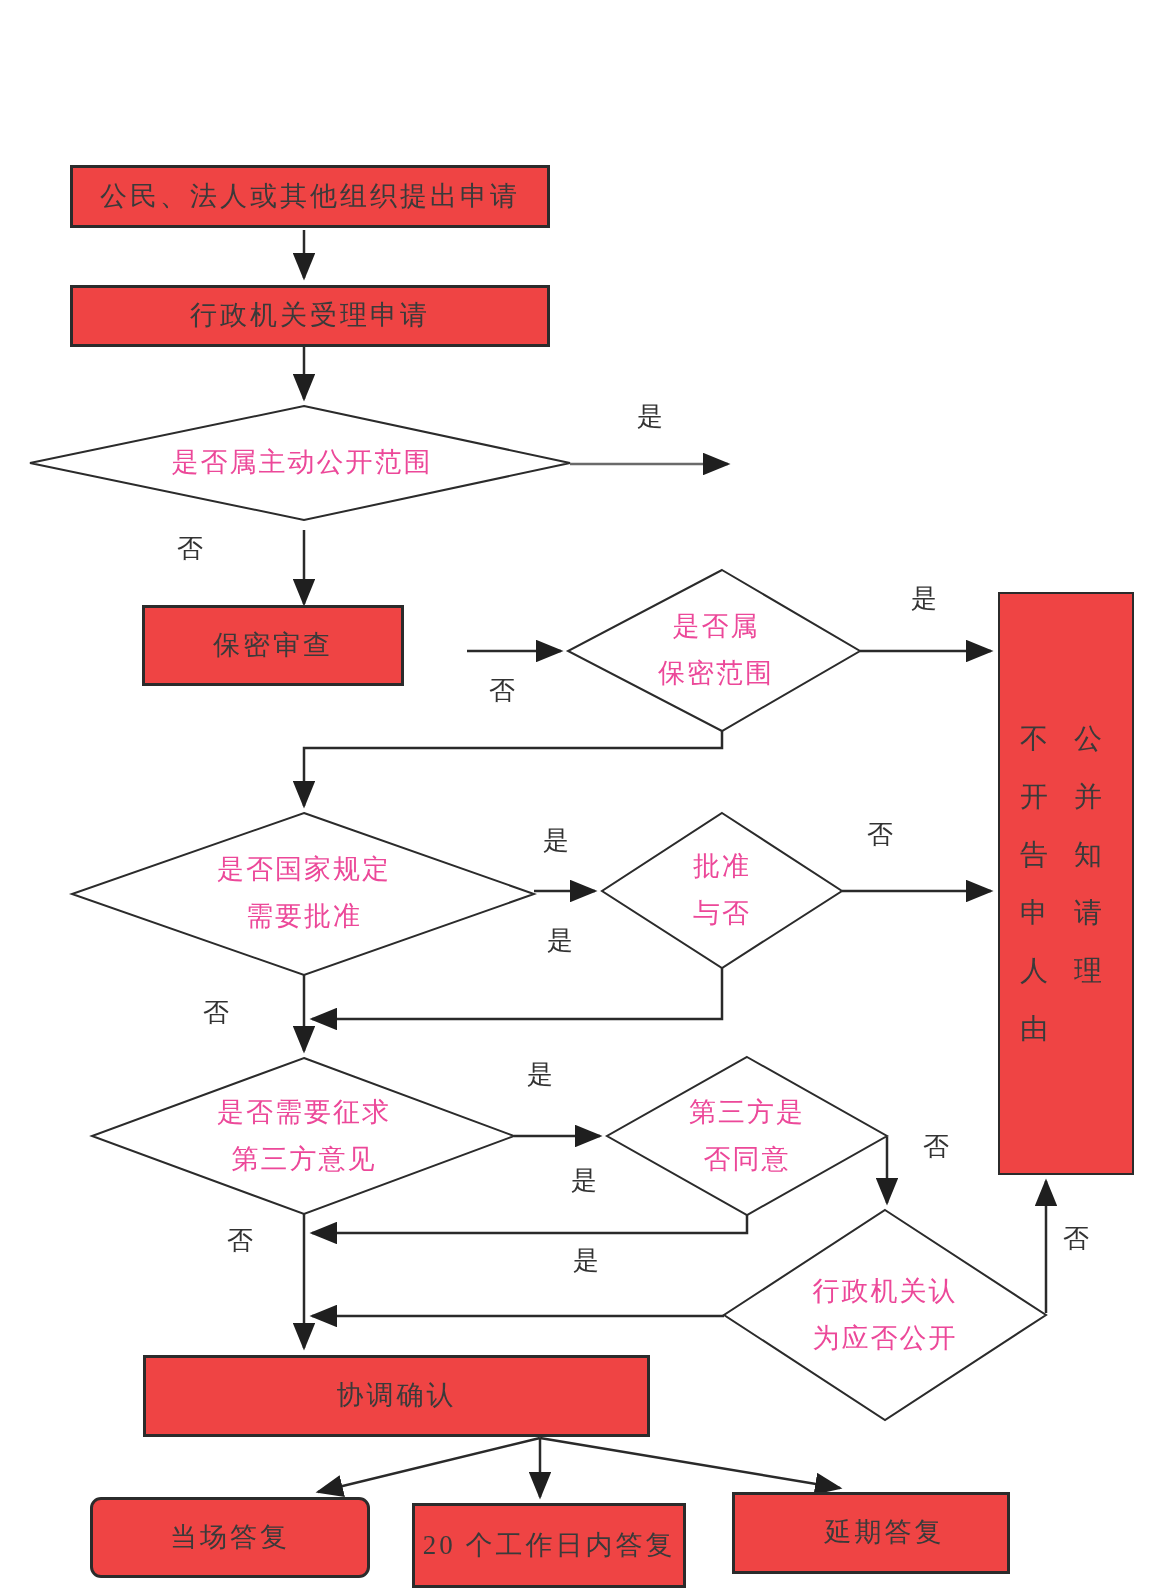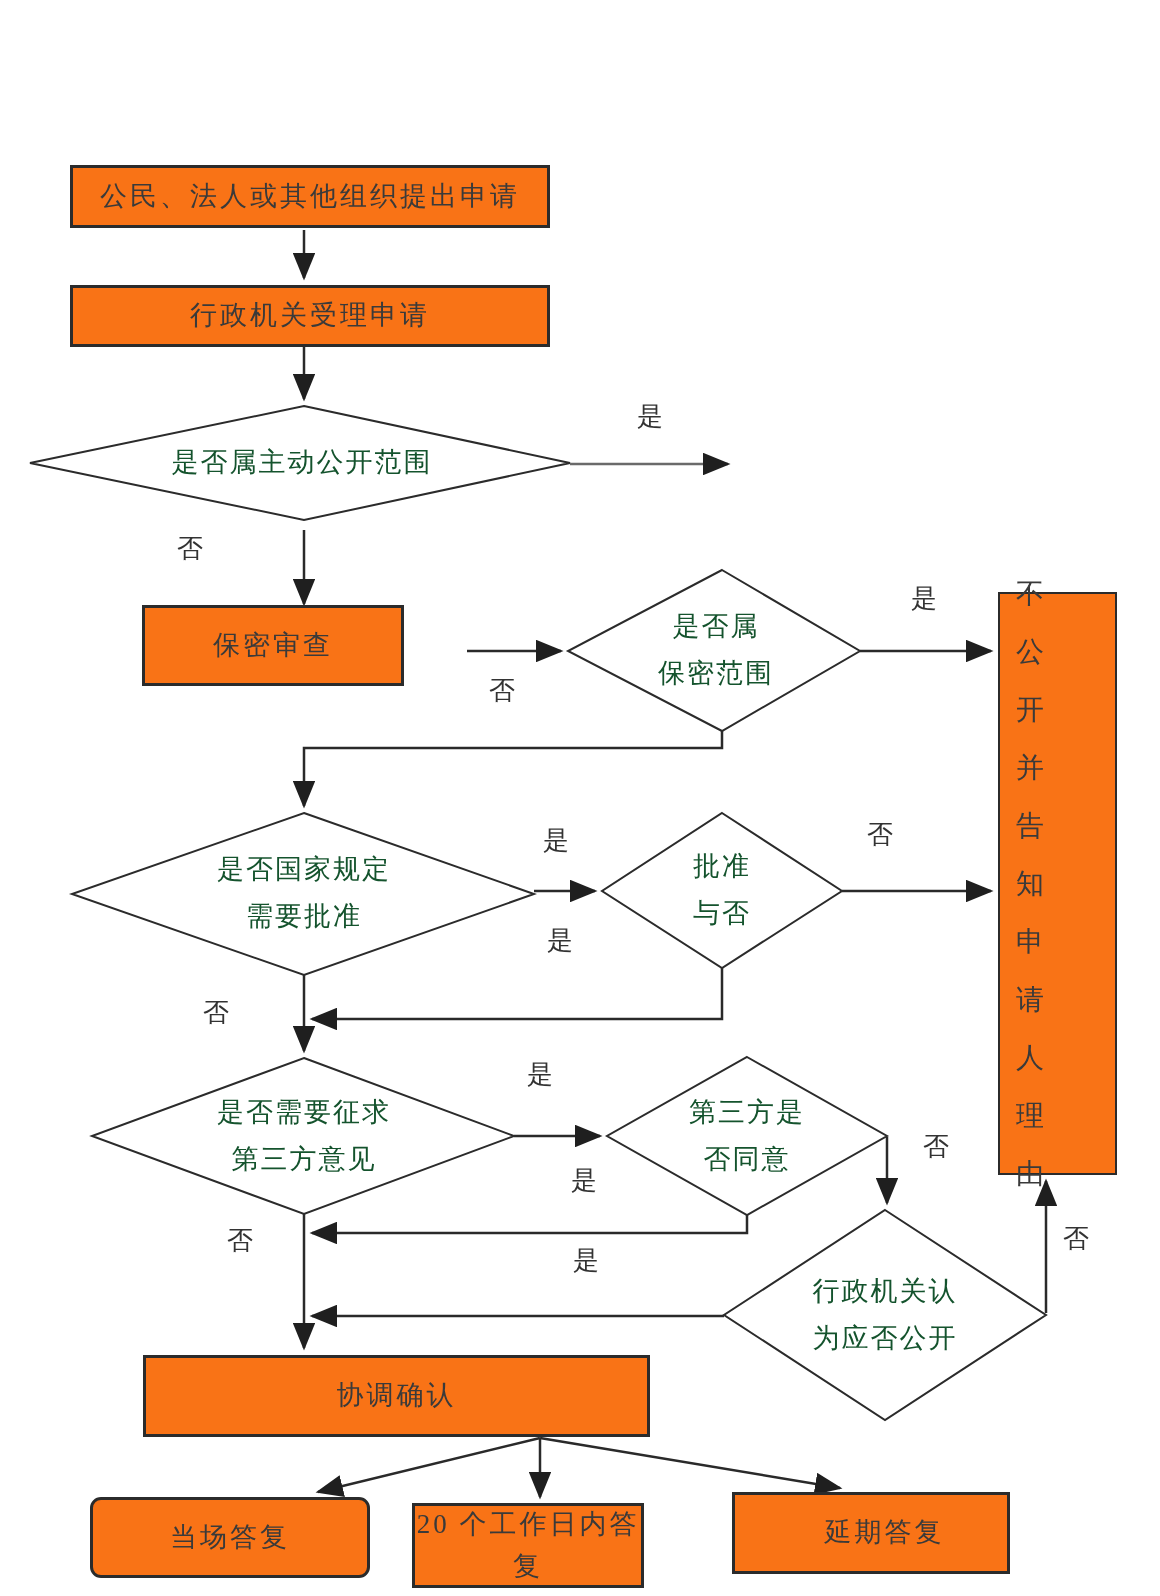--- a/index.html
+++ b/index.html
@@ -7,30 +7,30 @@
     position:relative;width:1160px;height:1596px;background:#ffffff;
     font-family:"Liberation Serif","DejaVu Serif",serif;color:#3a3a3a;
     overflow:hidden;margin:0 auto;
   }
   .title{
     position:absolute;left:120px;top:34px;width:1040px;text-align:center;
     font-size:50px;font-weight:700;color:#0f0f0f;letter-spacing:5px;
   }
   svg.layer{position:absolute;left:0;top:0;z-index:1;}
   .box{
-    position:absolute;box-sizing:border-box;background:#f97316;
+    position:absolute;box-sizing:border-box;background:#ef4444;
     border:3px solid #2b2b2b;display:flex;align-items:center;justify-content:center;
     z-index:2;text-align:center;font-size:27px;letter-spacing:3px;color:#3a3a3a;
   }
   .box.thin{border-width:2px;}
   .pre{white-space:pre-line;line-height:1.55;}
   .dlabel{
     position:absolute;transform:translate(-50%,-50%);z-index:2;
     white-space:pre-line;text-align:center;font-size:27px;line-height:1.75;
-    letter-spacing:2px;color:#14532d;
+    letter-spacing:2px;color:#ec4899;
   }
   .elabel{
     position:absolute;transform:translate(-50%,-50%);z-index:3;
     font-size:26px;color:#333;background:transparent;
   }
   .vtext{
     white-space:pre-line;font-size:28px;line-height:58px;letter-spacing:26px;
     text-align:left;padding-left:16px;color:#3a3a3a;
   }
 </style>
@@ -90,38 +90,38 @@
 
   <div class="box" style="left:70px;top:285px;width:480px;height:62px;">
     <span class="pre">行政机关受理申请</span>
   </div>
 
 
   <div class="box" style="left:142px;top:605px;width:262px;height:81px;">
     <span class="pre">保密审查</span>
   </div>
 
-  <div class="box thin" style="left:998px;top:592px;width:119px;height:583px;">
+  <div class="box thin" style="left:998px;top:592px;width:136px;height:583px;">
     <span class="vtext">不公
 开并
 告知
 申请
 人理
 由</span>
   </div>
 
   <div class="box" style="left:143px;top:1355px;width:507px;height:82px;">
     <span class="pre">协调确认</span>
   </div>
 
   <div class="box" style="left:90px;top:1497px;width:280px;height:81px;border-radius:11px;">
     <span class="pre">当场答复</span>
   </div>
 
-  <div class="box" style="left:412px;top:1503px;width:232px;height:85px;">
+  <div class="box" style="left:412px;top:1503px;width:274px;height:85px;">
     <span class="pre">20 个工作日内答复</span>
   </div>
 
   <div class="box" style="left:732px;top:1492px;width:278px;height:82px;padding-left:27px;">
     <span class="pre">延期答复</span>
   </div>
 
   <div class="dlabel" style="left:302px;top:463px;">是否属主动公开范围</div>
   <div class="dlabel" style="left:716px;top:650px;">是否属
 保密范围</div>

